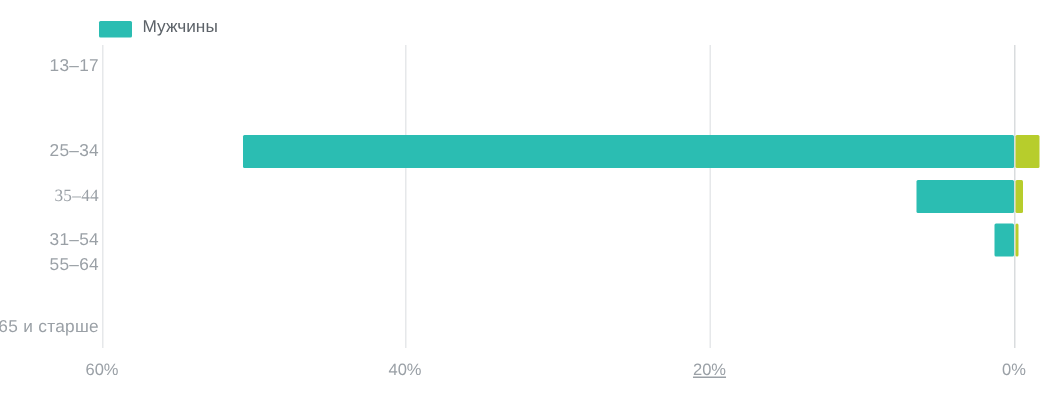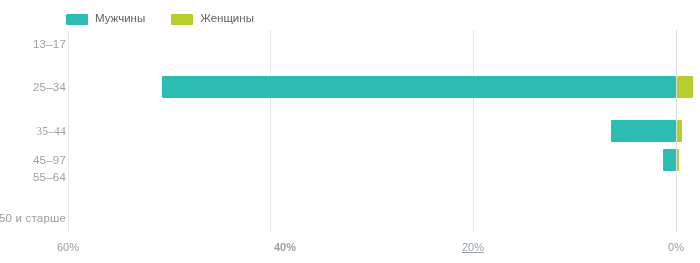--- a/index.html
+++ b/index.html
@@ -126,64 +126,60 @@
 </head>
 <body>
 
 <div id="chart-root">
 
   <div class="legend">
     <div class="legend-item">
       <span class="legend-swatch" style="background:#2bbdb2;"></span>
       <span class="legend-label">Мужчины</span>
     </div>
-    <div class="legend-item">
-      <span class="legend-swatch" style="background:#b7cd2c;"></span>
-      <span class="legend-label">Женщины</span>
-    </div>
   </div>
 
   <div class="plot">
     <div class="gridline" style="left:68px;"></div>
     <div class="gridline" style="left:270px;"></div>
     <div class="gridline" style="left:473px;"></div>
     <div class="gridline zero" style="left:676px;"></div>
 
     <div class="row" style="top:0px;">
       <span class="row-label">13–17</span>
     </div>
 
 
-    <div class="row" style="top:43px;text-align:right;">
+    <div class="row" style="top:57px;text-align:right;">
       <span class="row-label">25–34</span>
       <span class="bar male" style="left:162px; width:514px;"></span>
       <span class="bar female" style="left:677px; width:16px;"></span>
     </div>
 
     <div class="row" style="top:86.5px;font-family:Liberation Serif, serif;">
       <span class="row-label">35–44</span>
       <span class="bar male" style="left:611px; width:65px;"></span>
       <span class="bar female" style="left:677px; width:5px;"></span>
     </div>
 
     <div class="row" style="top:115.4px;">
-      <span class="row-label">45–97</span>
+      <span class="row-label">31–54</span>
       <span class="bar male" style="left:663px; width:13px;"></span>
       <span class="bar female" style="left:677px; width:2px;"></span>
     </div>
 
     <div class="row" style="top:133px;">
       <span class="row-label">55–64</span>
     </div>
 
     <div class="row" style="top:173.1px;">
-      <span class="row-label">50 и старше</span>
+      <span class="row-label">65 и старше</span>
     </div>
   </div>
 
   <div class="xaxis">
     <span class="xtick" style="left:68px;">60%</span>
-    <span class="xtick" style="left:285px;font-weight:bold;">40%</span>
+    <span class="xtick" style="left:270px;">40%</span>
     <span class="xtick" style="left:473px;text-decoration:underline;">20%</span>
     <span class="xtick" style="left:676px;">0%</span>
   </div>
 
 </div>
 
 </body></html>

